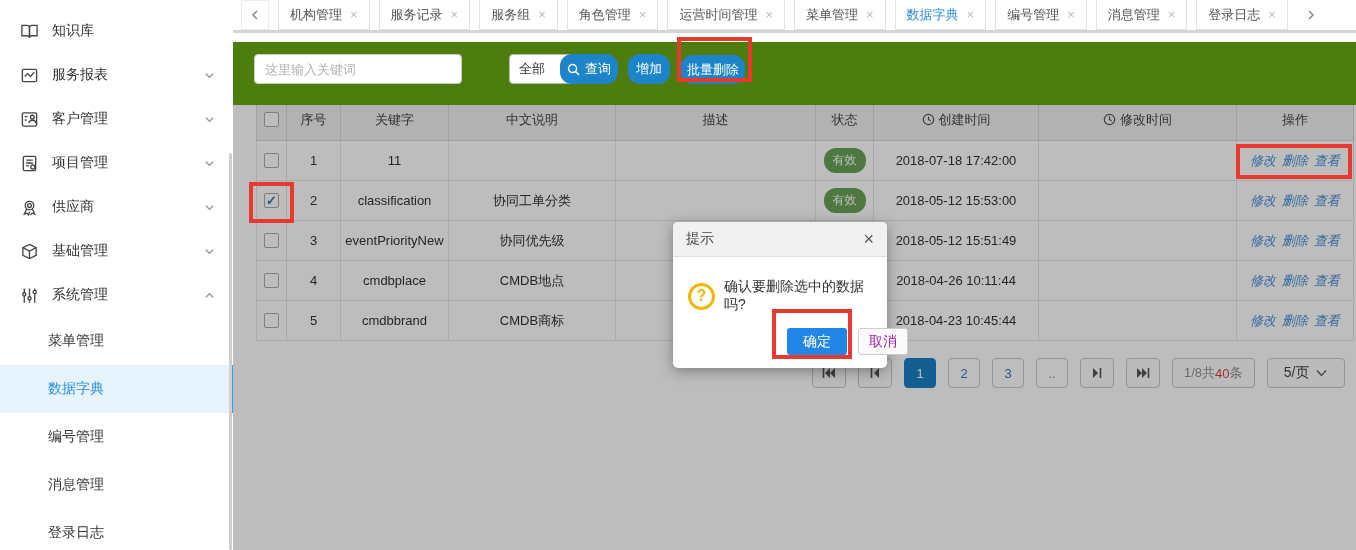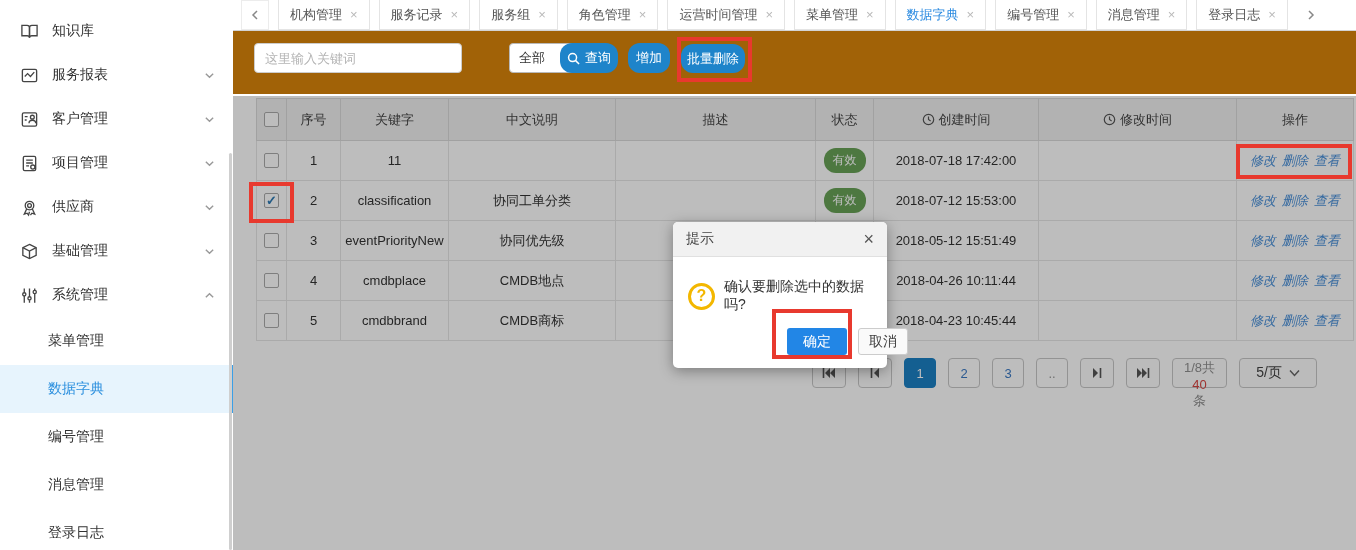--- a/index.html
+++ b/index.html
@@ -26,21 +26,21 @@
             display:flex; align-items:stretch; gap:9px; padding-left:8px; overflow:hidden; z-index:2; }
   .tabbar-strip { position:absolute; left:233px; top:30px; width:1123px; height:3px; background:#d4d4d4; z-index:2; }
   .tab-scroll { width:28px; border:1px solid #ececec; background:#fff; display:flex;
                 align-items:center; justify-content:center; flex:0 0 auto; cursor:pointer; }
   .tab { border:1px solid #e4e4e4; border-top:none; background:#fff; display:flex; align-items:center;
          padding:0 11px; font-size:13px; color:#555; white-space:nowrap; flex:0 0 auto; cursor:pointer; }
   .tab .x { color:#b9b9b9; margin-left:8px; font-size:13px; cursor:pointer; }
   .tab.active { color:#2a8ae0; }
 
   
-  .toolbar { position:absolute; left:233px; top:31px; width:1123px; height:63px; background:#a16207; z-index:2; }
+  .toolbar { position:absolute; left:233px; top:42px; width:1123px; height:63px; background:#4d7c0f; z-index:2; }
   .search-input { position:absolute; left:21px; top:12px; width:208px; height:30px; border:1px solid #ccc;
                   border-radius:4px; padding:0 10px; font-size:13px; color:#333;
                   font-family:"Liberation Sans",sans-serif; }
   .search-input::placeholder { color:#b4b4b4; }
   .filter-select { position:absolute; left:240px; top:12px; width:74px; height:30px; border:1px solid #b9b9b9;
                    border-radius:4px; background:#fff; display:flex; align-items:center;
                    justify-content:space-between; padding:0 9px; font-size:13px; color:#333; cursor:pointer;margin-left:36px; }
   .btn { position:absolute; top:12px; height:30px; background:#1e84ca; color:#fff; border:none;
          border-radius:12px; font-size:13px; display:flex; align-items:center; justify-content:center;
          gap:5px; cursor:pointer; font-family:"Liberation Sans",sans-serif; }
@@ -67,21 +67,21 @@
 
   
   .pager { position:absolute; left:579px; top:262px; display:flex; gap:12px; align-items:center; }
   .pg-btn { width:34px; height:30px; border:1px solid #c7c7c7; border-radius:4px; background:#fdfdfd;
             display:flex; align-items:center; justify-content:center; cursor:pointer; }
   .pg-num { width:32px; height:30px; border:1px solid #c7c7c7; border-radius:4px; background:#fff;
             color:#3a78c3; font-size:13px; display:flex; align-items:center; justify-content:center; cursor:pointer; }
   .pg-num.active { background:#1b80c4; color:#fff; border-color:#1b80c4; }
   .pg-num.dots { color:#999; }
   .pg-info { height:30px; border:1px solid #c7c7c7; border-radius:4px; background:#fdfdfd; color:#8f8f8f;
-             font-size:13px; display:flex; align-items:center; padding:0 11px;flex-direction:column; }
+             font-size:13px; display:flex; align-items:center; padding:0 11px; }
   .pg-info .red { color:#d64541; }
   .pg-size { height:30px; width:78px; border:1px solid #c7c7c7; border-radius:4px; background:#fdfdfd;
              color:#444; font-size:14px; display:flex; align-items:center; justify-content:center;
              gap:7px; cursor:pointer; }
 
   
   .modal { position:absolute; left:673px; top:222px; width:214px; height:146px; background:#fff;
            border-radius:5px; box-shadow:0 3px 14px rgba(0,0,0,0.35); z-index:10; }
   .modal-head { height:35px; background:#f1f1f1; border-bottom:1px solid #e0e0e0;
                 border-radius:5px 5px 0 0; display:flex; align-items:center; padding:0 13px; }
@@ -89,21 +89,21 @@
   .modal-close { color:#555; font-size:18px; line-height:1; cursor:pointer; }
   .modal-body { display:flex; align-items:center; padding:21px 14px 0 15px; }
   .q-icon { width:27px; height:27px; border:3px solid #f3b700; border-radius:50%; color:#f3b700;
             font-weight:bold; font-size:16px; display:flex; align-items:center; justify-content:center;
             flex:0 0 auto; }
   .modal-msg { font-size:14px; color:#333; margin-left:9px; }
   .btn-confirm { position:absolute; left:114px; top:106px; width:60px; height:27px; background:#2286e6;
                  color:#fff; border:none; border-radius:3px; font-size:14px; cursor:pointer;
                  font-family:"Liberation Sans",sans-serif; }
   .btn-cancel { position:absolute; left:185px; top:106px; width:50px; height:27px; background:#fafafa;
-                color:#404040; border:1px solid #ccc; border-radius:3px; font-size:14px; cursor:pointer;
+                color:#a21caf; border:1px solid #ccc; border-radius:3px; font-size:14px; cursor:pointer;
                 font-family:"Liberation Sans",sans-serif; }
 
   
   .red-box { position:absolute; border:4px solid #e8392e; z-index:20; pointer-events:none; }
   .rb-batch { left:677px; top:37px; width:75px; height:45px; }
   .rb-check { left:249px; top:182px; width:45px; height:41px; }
   .rb-ops   { left:1236px; top:144px; width:116px; height:35px; }
   .rb-ok    { left:772px; top:309px; width:80px; height:50px; }
 </style>
 </head>
@@ -330,21 +330,21 @@
       <td>
             <span class="cbx">
               <span>✓</span>
             </span>
           </td>
       <td>2</td>
       <td>classification</td>
       <td>协同工单分类</td>
       <td></td>
       <td><span class="badge-valid">有效</span></td>
-      <td>2018-07-12 15:53:00</td>
+      <td>2018-05-12 15:53:00</td>
       <td></td>
       <td class="ops"><a>修改</a><a>删除</a><a>查看</a></td>
     </tr>
     <tr>
       <td>
             <span class="cbx"></span>
           </td>
       <td>3</td>
       <td>eventPriorityNew</td>
       <td>协同优先级</td>

